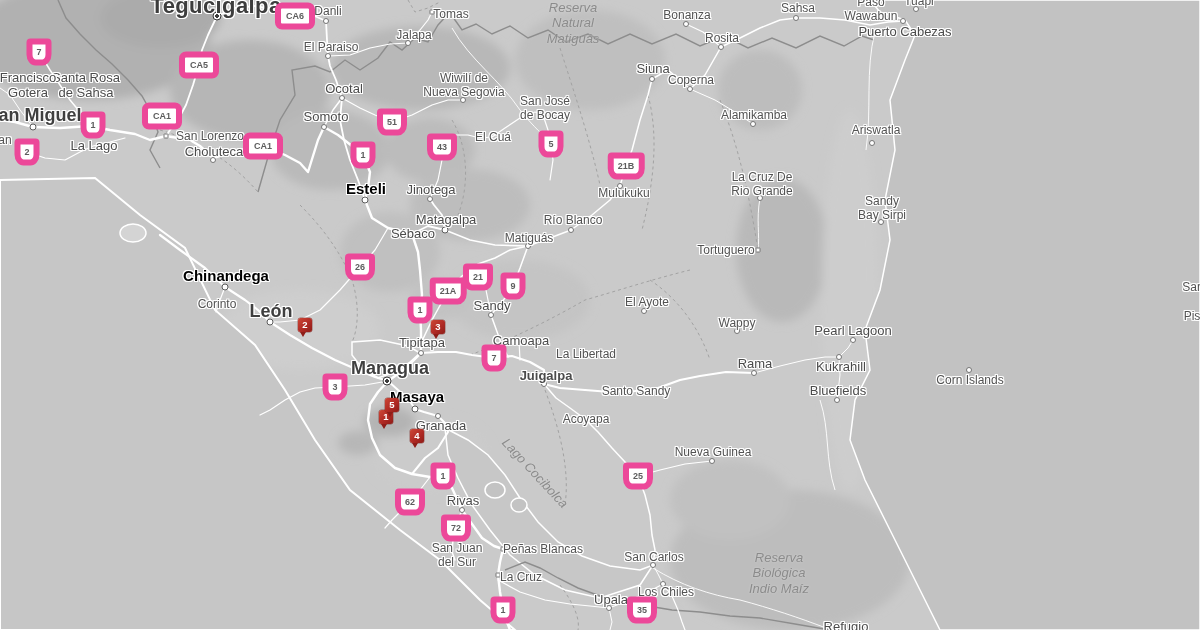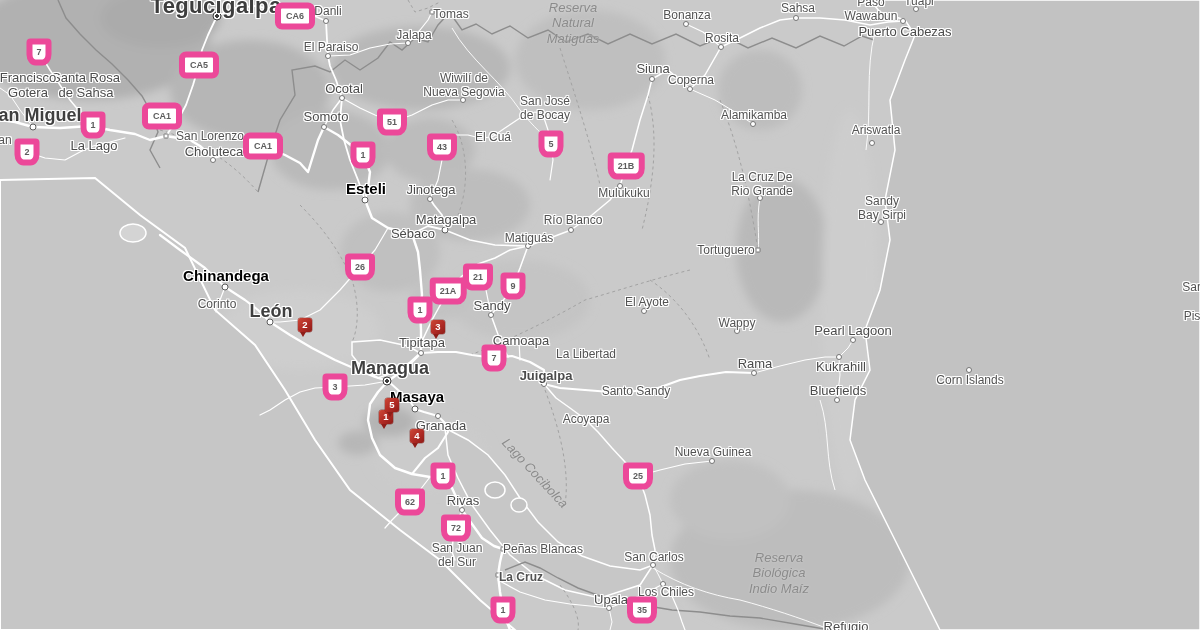--- a/index.html
+++ b/index.html
@@ -418,21 +418,21 @@
       <div class="lbl md" style="left: 463px; top: 501px;">
         <div>Rivas</div>
       </div>
       <div class="lbl sm" style="left: 457px; top: 555px;">
         <div>San Juan</div>
         <div>del Sur</div>
       </div>
       <div class="lbl sm" style="left: 543px; top: 549px;">
         <div>Peñas Blancas</div>
       </div>
-      <div class="lbl sm" style="left: 521px; top: 577px; font-weight: bold;">
+      <div class="lbl sm" style="left: 521px; top: 577px;">
         <div>La Cruz</div>
       </div>
       <div class="lbl sm" style="left: 654px; top: 557px;">
         <div>San Carlos</div>
       </div>
       <div class="lbl md" style="left: 611px; top: 600px;">
         <div>Upala</div>
       </div>
       <div class="lbl sm" style="left: 666px; top: 592px;">
         <div>Los Chiles</div>

